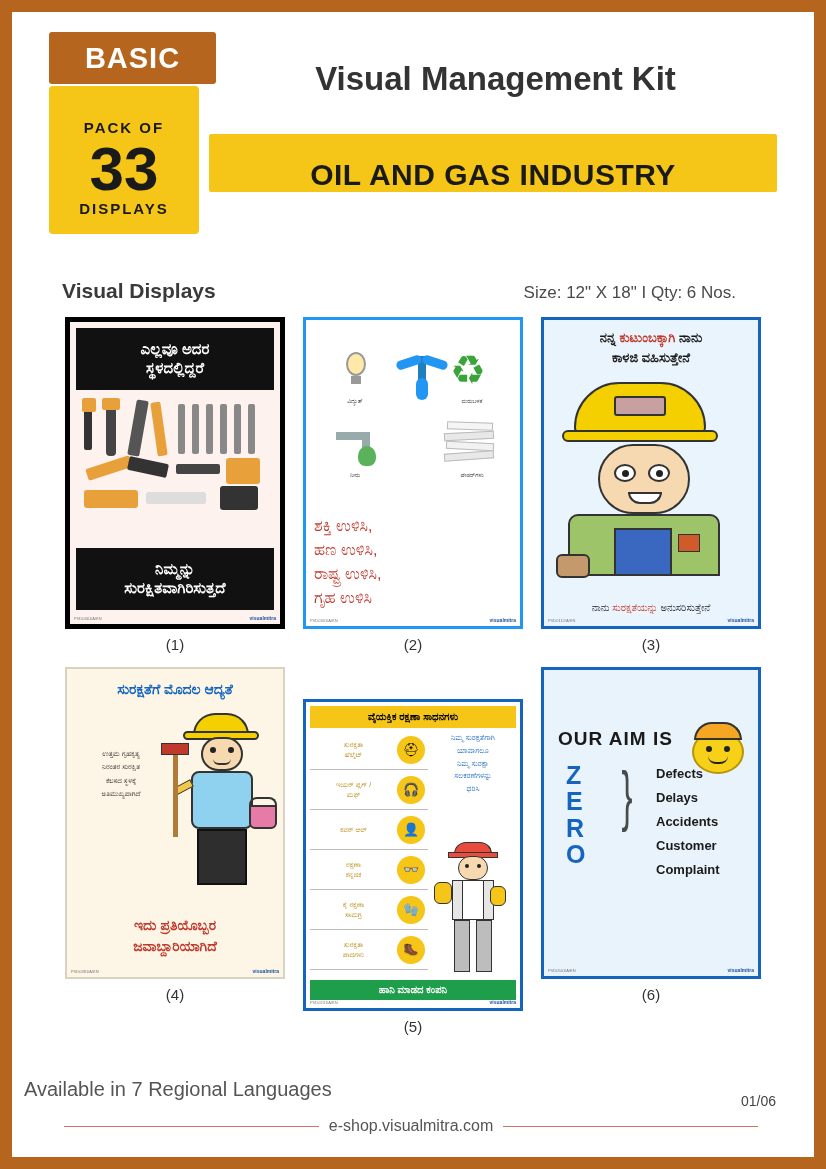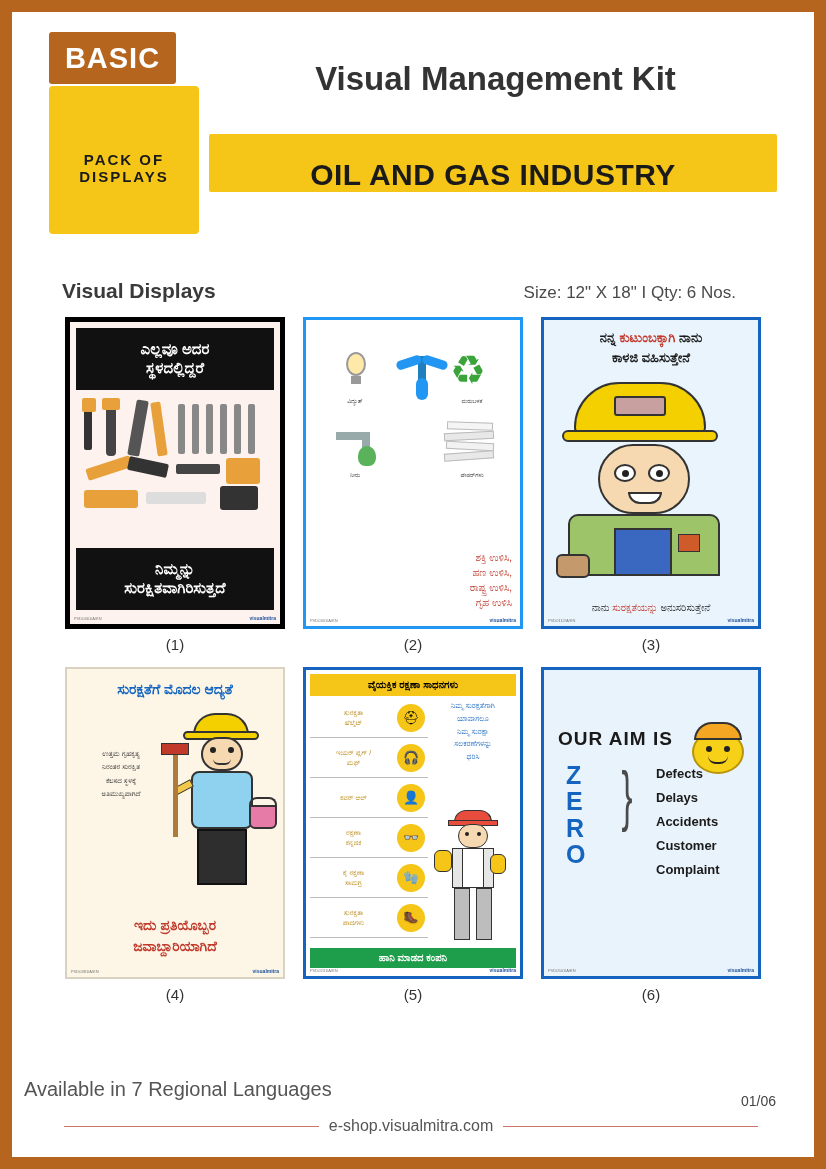--- a/index.html
+++ b/index.html
@@ -24,21 +24,21 @@
   }
 
   
   .header {
     position: relative;
     height: 205px;
   }
   .basic-tag {
     position: absolute;
     left: 25px; top: 8px;
-    width: 127px; height: 52px;
+    width: 167px; height: 52px;
     background: #b5651d;
     color: #ffffff;
     font-size: 29px;
     font-weight: bold;
     letter-spacing: 1px;
     display: flex;
     align-items: center;
     justify-content: center;
     border-radius: 3px;
   }
@@ -163,21 +163,21 @@
   .p1 .bot { bottom:14px; height:62px; }
   .p1 .tools { position:absolute; top:76px; left:10px; right:10px; height:118px; }
   .tool { position:absolute; background:#e8a13a; border-radius:2px; }
 
   
   .p2 { background:#ffffff; border:3px solid #2196f3; }
   .p2 .icons { position:absolute; top:26px; left:14px; right:14px; height:170px; }
   .p2 .lbl { position:absolute; font-size:6px; color:#333; text-align:center; width:60px;}
   .p2 .txt {
     position:absolute; bottom:16px; left:8px; right:8px;
-    text-align:right; font-size:10px; color:#c0392b; line-height:1.5;
+    text-align:left; font-size:16px; color:#c0392b; line-height:1.5;
   }
 
   
   .p3 { background:#eaf4fd; border:3px solid #1565c0; }
   .p3 .t {
     position:absolute; top:8px; left:8px; right:8px; text-align:center;
     font-size:13px; font-weight:bold; color:#1a1a1a; line-height:1.5;
   }
   .p3 .t .hl { color:#c0392b; }
   .p3 .b {
@@ -195,21 +195,21 @@
   .p4 .side {
     position:absolute; top:78px; left:10px; width:88px;
     font-size:7px; color:#222; line-height:1.9; text-align:center;
   }
   .p4 .b {
     position:absolute; bottom:20px; left:6px; right:6px; text-align:center;
     font-size:14px; color:#c0392b; font-weight:bold; line-height:1.5;
   }
 
   
-  .p5 { background:#ffffff; border:3px solid #1565c0; }
+  .p5 { background:#ffffff; border:3px solid #1565c0;margin-top:32px; }
   .p5 .hdr {
     position:absolute; top:4px; left:4px; right:4px; height:22px;
     background:#f5c518; color:#000; font-size:10px; font-weight:bold;
     display:flex; align-items:center; justify-content:center;
   }
   .p5 .rows { position:absolute; top:28px; left:4px; width:118px; }
   .p5 .row {
     display:flex; align-items:center; height:40px; border-bottom:1px solid #bbb;
   }
   .p5 .rl {
@@ -288,20 +288,21 @@
 </head>
 <body>
 
 <div class="page-border">
   <div class="inner">
 
     <div class="header">
       <div class="basic-tag">BASIC</div>
       <div class="pack-box">
         <div class="pack-of">PACK OF</div>
+        <div class="pack-num">33</div>
         <div class="pack-disp">DISPLAYS</div>
       </div>
       <div class="kit-title">Visual Management Kit</div>
       <div class="industry-bar">
         <span class="industry-text">OIL AND GAS INDUSTRY</span>
       </div>
     </div>
 
     <div class="subheader">
       <div class="vd-label">Visual Displays</div>

